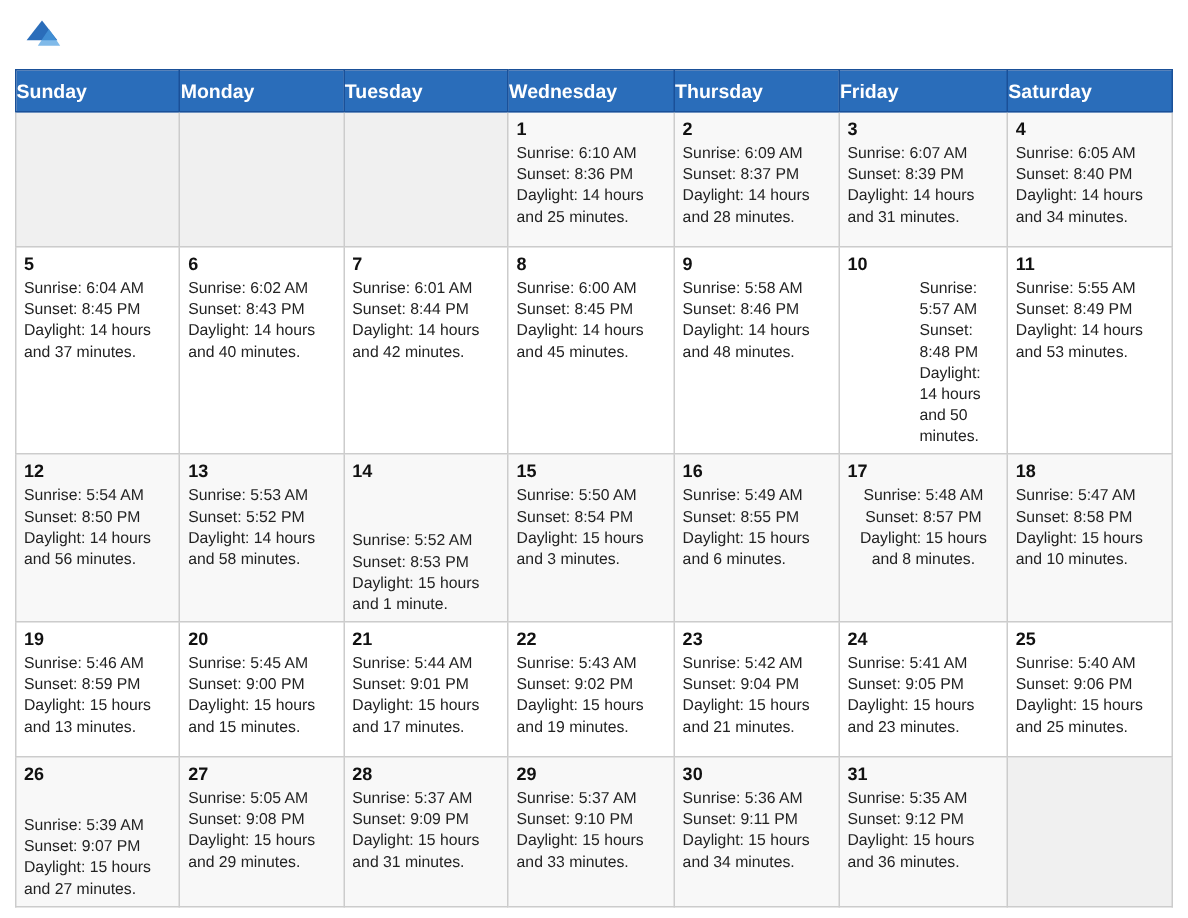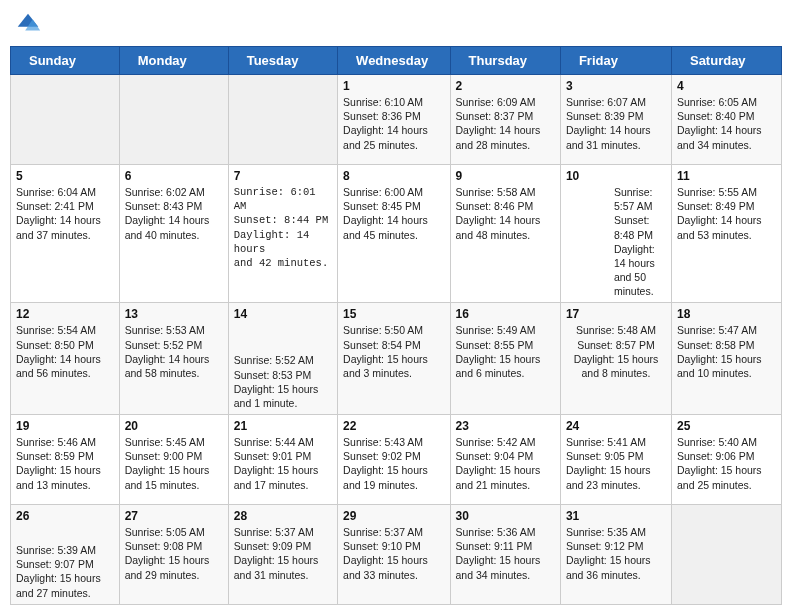--- a/index.html
+++ b/index.html
@@ -57,21 +57,21 @@
     .calendar {
       width: 100%;
       border-collapse: collapse;
       font-size: 11px;
     }
     .calendar thead th {
       background: #2a6dba;
       color: #fff;
       font-weight: bold;
       font-size: 13px;
-      padding: 6px 18px;
+      padding: 6px 0;
       border: 1px solid #1a5098;
       text-align: left;
     }
     .calendar tbody td {
       border: 1px solid #ccc;
       vertical-align: top;
       padding: 4px 5px;
       min-height: 90px;
       height: 90px;
       width: 113px;
@@ -162,34 +162,34 @@
           <div class="day-info" style="white-space: pre-line;">Sunrise: 6:05 AM
 Sunset: 8:40 PM
 Daylight: 14 hours
 and 34 minutes.</div>
         </td>
       </tr>
       <tr>
         <td>
           <span class="day-num">5</span>
           <div class="day-info" style="white-space: pre-line;">Sunrise: 6:04 AM
-Sunset: 2:41 PM
+Sunset: 8:45 PM
 Daylight: 14 hours
 and 37 minutes.</div>
         </td>
         <td>
           <span class="day-num">6</span>
           <div class="day-info" style="white-space: pre-line;">Sunrise: 6:02 AM
 Sunset: 8:43 PM
 Daylight: 14 hours
 and 40 minutes.</div>
         </td>
         <td>
           <span class="day-num">7</span>
-          <div class="day-info" style="white-space: pre-line; font-family: Liberation Mono, monospace;">Sunrise: 6:01 AM
+          <div class="day-info" style="white-space: pre-line;">Sunrise: 6:01 AM
 Sunset: 8:44 PM
 Daylight: 14 hours
 and 42 minutes.</div>
         </td>
         <td>
           <span class="day-num">8</span>
           <div class="day-info" style="white-space: pre-line;">Sunrise: 6:00 AM
 Sunset: 8:45 PM
 Daylight: 14 hours
 and 45 minutes.</div>

